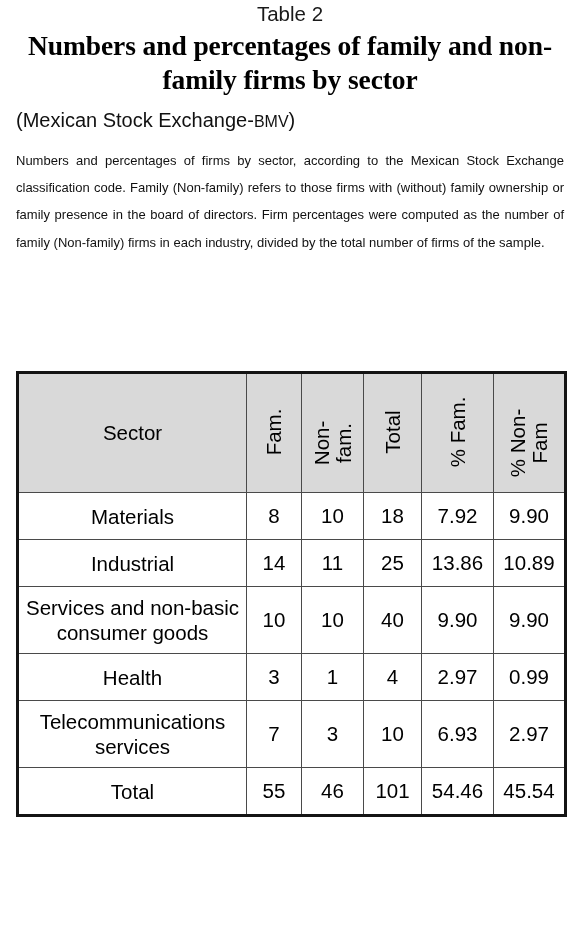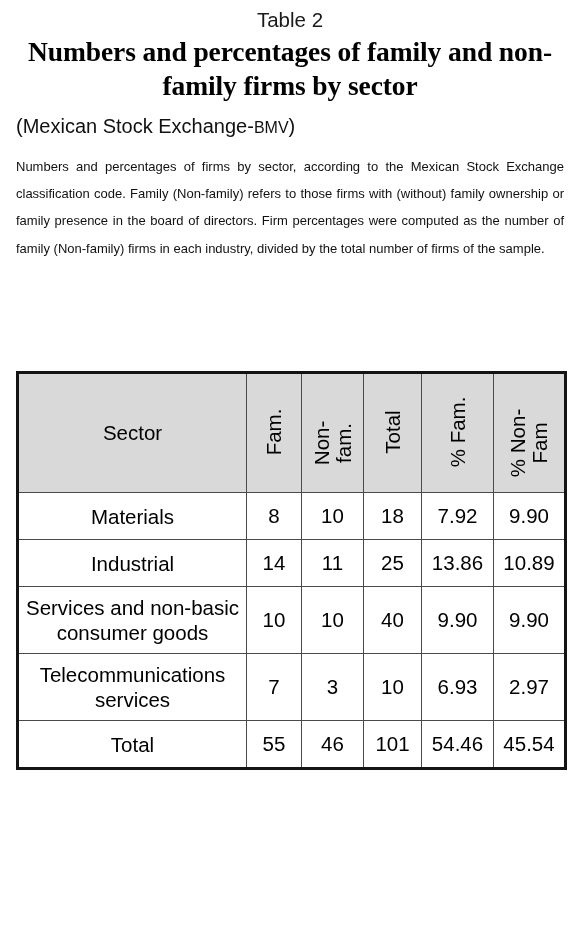--- a/index.html
+++ b/index.html
@@ -16,21 +16,21 @@
   }
   .page {
     position: relative;
     width: 580px;
     height: 941px;
     box-sizing: border-box;
   }
 
   
   .caption-block {
-    padding: 7px 16px 0 16px;
+    padding: 1px 16px 0 16px;
   }
   .table-number {
     text-align: center;
     font-family: "Liberation Sans", sans-serif;
     font-size: 20.5px;
     font-weight: 400;
     line-height: 26px;
     letter-spacing: 0px;
     color: #1a1a1a;
   }
@@ -214,20 +214,28 @@
             <td class="num-cell">10.89</td>
           </tr>
           <tr class="r-2line">
             <td class="sector-cell">Services and non-basic consumer goods</td>
             <td class="num-cell">10</td>
             <td class="num-cell">10</td>
             <td class="num-cell">40</td>
             <td class="num-cell">9.90</td>
             <td class="num-cell">9.90</td>
           </tr>
+          <tr class="r-1line">
+            <td class="sector-cell">Health</td>
+            <td class="num-cell">3</td>
+            <td class="num-cell">1</td>
+            <td class="num-cell">4</td>
+            <td class="num-cell">2.97</td>
+            <td class="num-cell">0.99</td>
+          </tr>
           <tr class="r-2line">
             <td class="sector-cell">Telecommunications services</td>
             <td class="num-cell">7</td>
             <td class="num-cell">3</td>
             <td class="num-cell">10</td>
             <td class="num-cell">6.93</td>
             <td class="num-cell">2.97</td>
           </tr>
           <tr class="r-1line r-total">
             <td class="sector-cell">Total</td>

